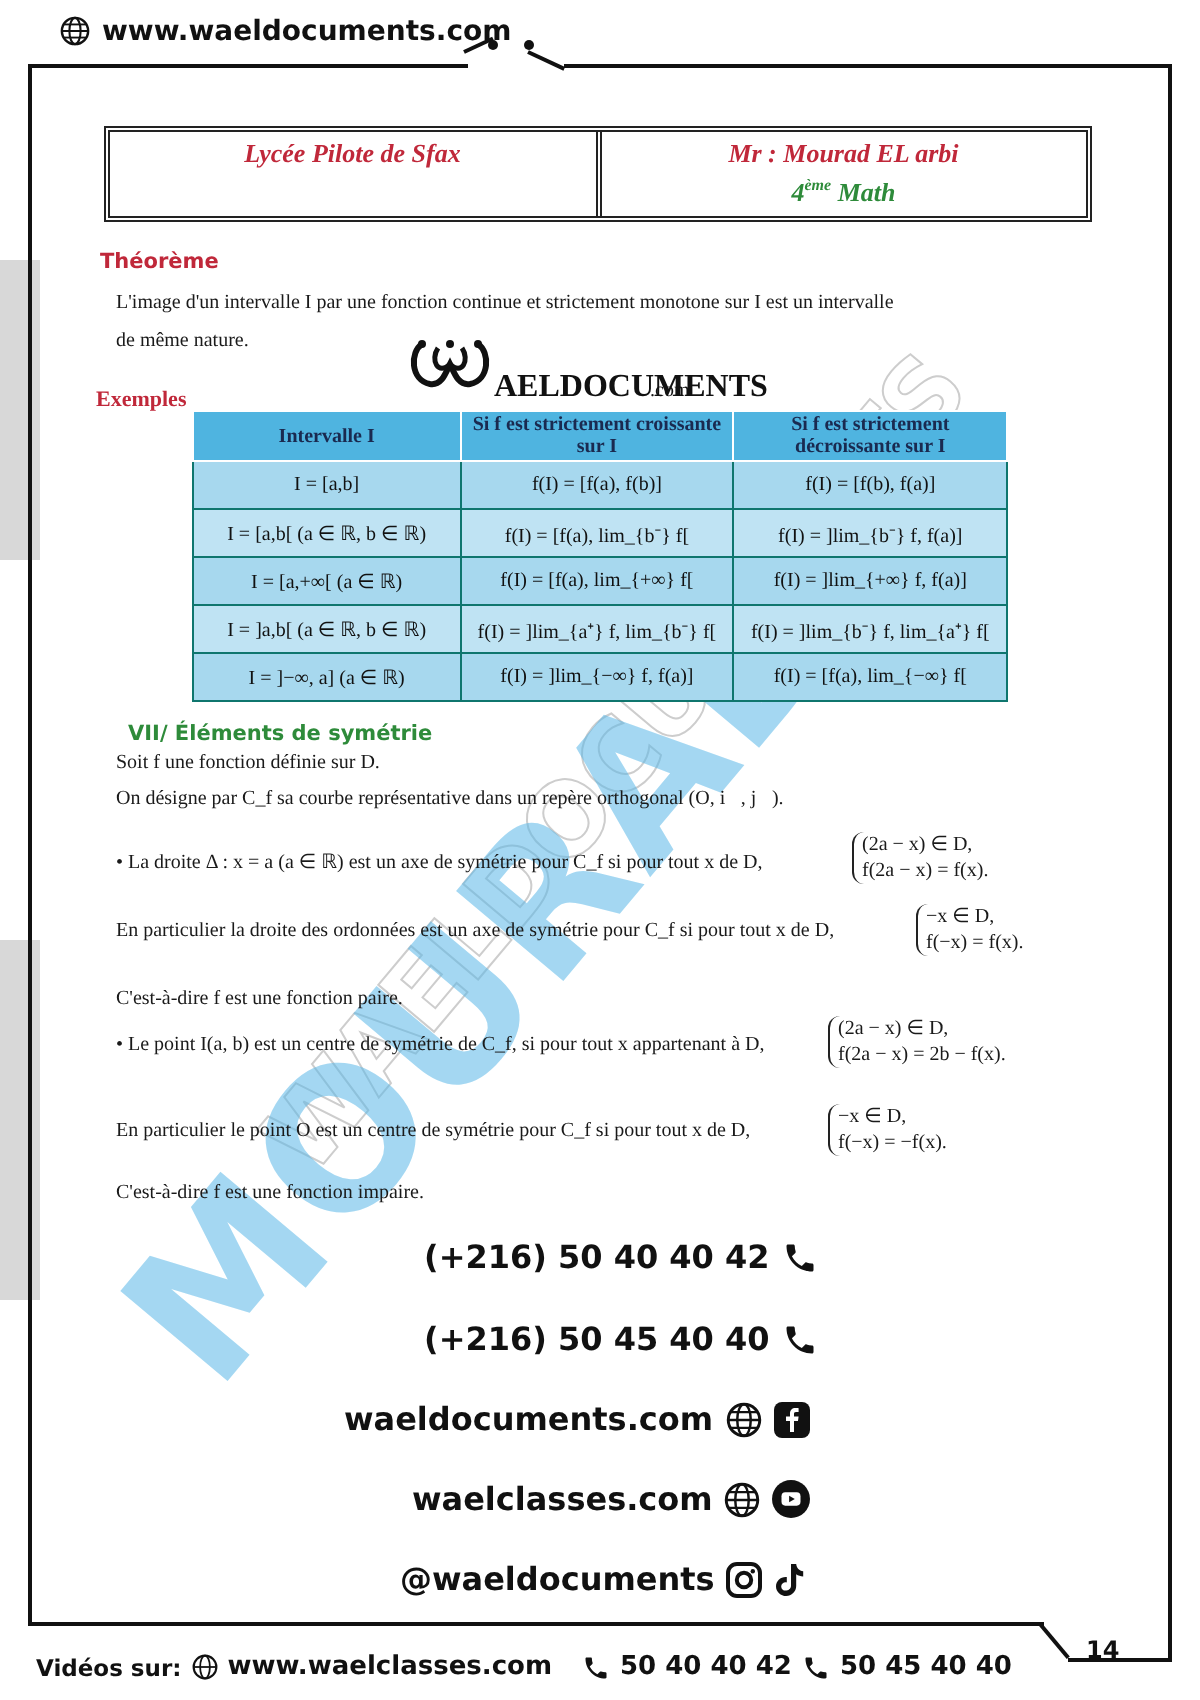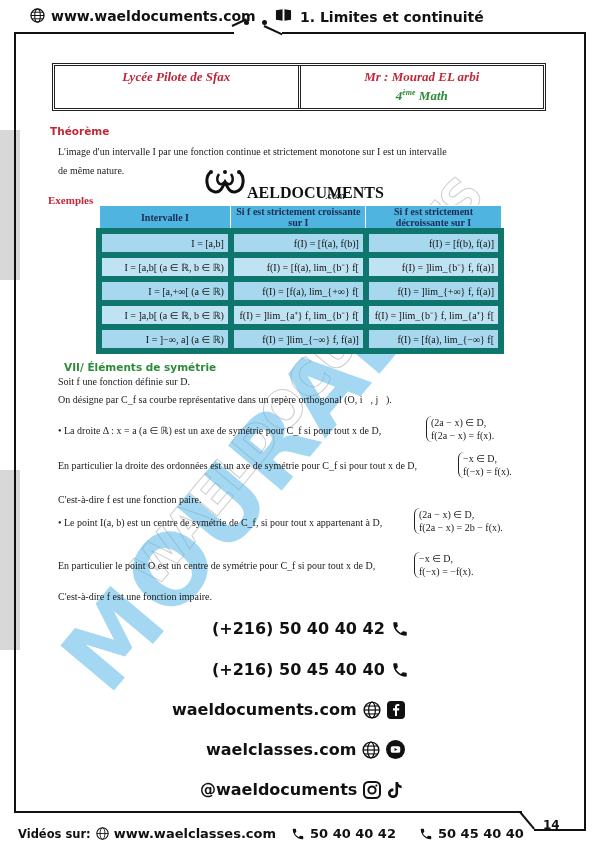--- a/index.html
+++ b/index.html
@@ -60,21 +60,21 @@
   
   .logo { position: absolute; left: 205px; top: 168px; display: flex; align-items: flex-end; gap: 2px; }
   .logo-text { font-family: "Liberation Serif", serif; font-size: 16px; color: #111; line-height: 14px; }
   .logo-com { position: absolute; left: 120px; top: 22px; font-family: "Liberation Serif", serif; font-size: 10px; color: #111; }
 
   
   .ttable { position: absolute; left: 96px; top: 205px; width: 408px; border-collapse: collapse;
     font-family: "Liberation Serif", serif; font-size: 10px; }
   .ttable th { background: #4fb4e0; color: #1a2a50; font-weight: bold; font-size: 10px; line-height: 11px;
     height: 25px; border: 1px solid #ffffff; padding: 0 4px; text-align: center; }
-  .ttable td { background: #bfe3f3; height: 24px; border: 6px solid #0f766e; text-align: right; color: #111; padding: 0 4px; }
+  .ttable td { background: #bfe3f3; height: 24px; border: 1px solid #0f766e; text-align: center; color: #111; padding: 0 4px; }
   .ttable tr:nth-child(odd) td { background: #a7d8ee; }
   .c1 { width: 134px; } .c2 { width: 137px; } .c3 { width: 137px; }
 
   
   .contact { position: absolute; display: flex; align-items: center; gap: 6px;
     font-family: "DejaVu Sans", sans-serif; font-weight: bold; font-size: 16px; color: #111; white-space: nowrap; }
   .icon-box { display: inline-flex; align-items: center; justify-content: center; }
 
   
   .footer { position: absolute; left: 18px; top: 826px; display: flex; align-items: center; gap: 5px;
@@ -95,30 +95,20 @@
       <svg width="15" height="15" viewBox="0 0 16 16">
           <circle cx="8" cy="8" r="7" fill="none" stroke="#111" stroke-width="1.3"></circle>
           <ellipse cx="8" cy="8" rx="3" ry="7" fill="none" stroke="#111" stroke-width="1.1"></ellipse>
           <line x1="1" y1="8" x2="15" y2="8" stroke="#111" stroke-width="1.1"></line>
           <line x1="2" y1="4.5" x2="14" y2="4.5" stroke="#111" stroke-width="1"></line>
           <line x1="2" y1="11.5" x2="14" y2="11.5" stroke="#111" stroke-width="1"></line>
         </svg>
     </span>
     <span>www.waeldocuments.com</span>
   </div>
-  <div class="top-right">
-    <span>
-      <svg width="17" height="14" viewBox="0 0 18 14">
-          <path d="M1 2 L8 1 L8 13 L1 12 Z" fill="#111"></path>
-          <path d="M10 1 L17 2 L17 12 L10 13 Z" fill="#111"></path>
-          <line x1="9" y1="1" x2="9" y2="13" stroke="#fff" stroke-width="1"></line>
-        </svg>
-    </span>
-    <span>1. Limites et continuité</span>
-  </div>
 </div>
 
 <div class="frame-top-l"></div>
 <div class="frame-top-diag-l"></div>
 <div class="dot" style="left:244px;top:20px;"></div>
 <div class="dot" style="left:262px;top:20px;"></div>
 <div class="frame-top-diag-r"></div>
 <div class="frame-top-r"></div>
 <div class="frame-left"></div>
 <div class="frame-right"></div>
@@ -302,21 +292,21 @@
         <ellipse cx="8" cy="8" rx="3" ry="7" fill="none" stroke="#111" stroke-width="1.1"></ellipse>
         <line x1="1" y1="8" x2="15" y2="8" stroke="#111" stroke-width="1.1"></line>
       </svg>
   </span>
   <span style="font-size:13px;margin-right:10px;">www.waelclasses.com</span>
   <span class="icon-box">
     <svg width="14" height="14" viewBox="0 0 24 24">
         <path d="M6.6 10.8c1.4 2.8 3.8 5.1 6.6 6.6l2.2-2.2c.3-.3.7-.4 1-.2 1.1.4 2.3.6 3.6.6.6 0 1 .4 1 1V20c0 .6-.4 1-1 1C10.6 21 3 13.4 3 4c0-.6.4-1 1-1h3.5c.6 0 1 .4 1 1 0 1.3.2 2.5.6 3.6.1.3 0 .7-.2 1z" fill="#111"></path>
       </svg>
   </span>
-  <span style="font-size:13px;margin-right:18px;">50 40 40 42</span>
+  <span style="font-size:13px;margin-right:0;">50 40 40 42</span>
   <span class="icon-box">
     <svg width="14" height="14" viewBox="0 0 24 24">
         <path d="M6.6 10.8c1.4 2.8 3.8 5.1 6.6 6.6l2.2-2.2c.3-.3.7-.4 1-.2 1.1.4 2.3.6 3.6.6.6 0 1 .4 1 1V20c0 .6-.4 1-1 1C10.6 21 3 13.4 3 4c0-.6.4-1 1-1h3.5c.6 0 1 .4 1 1 0 1.3.2 2.5.6 3.6.1.3 0 .7-.2 1z" fill="#111"></path>
       </svg>
   </span>
   <span style="font-size:13px;">50 45 40 40</span>
 </div>
 <div class="page-num">14</div>
 
 </body></html>

